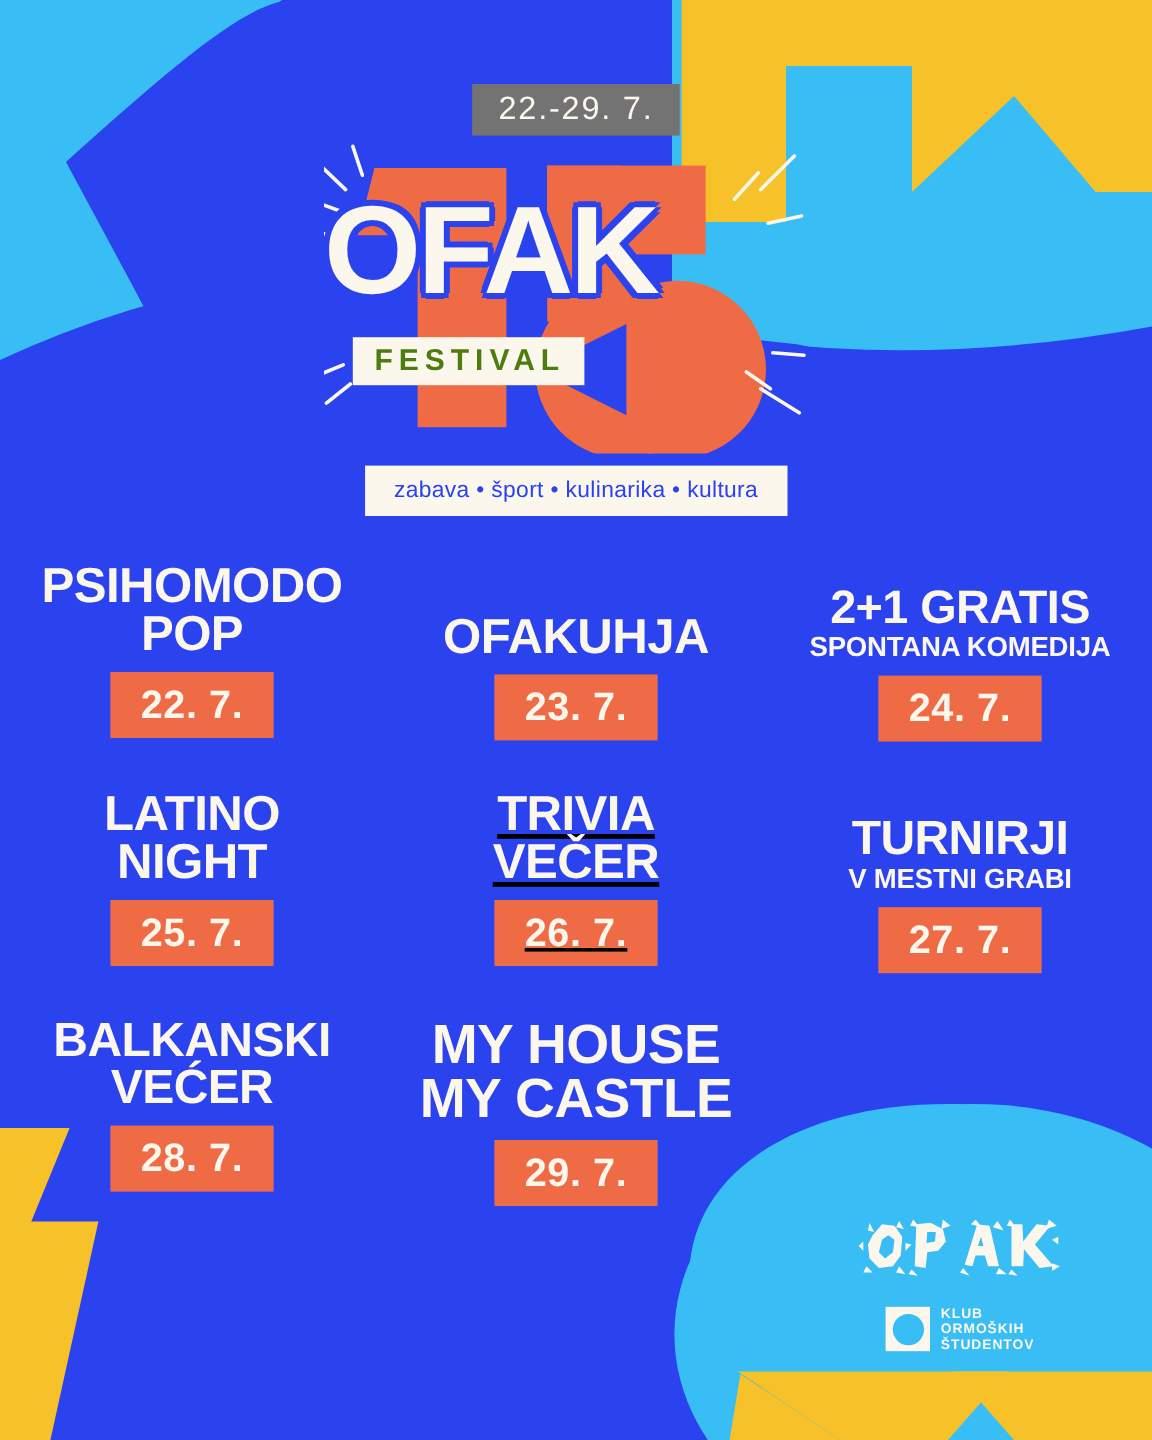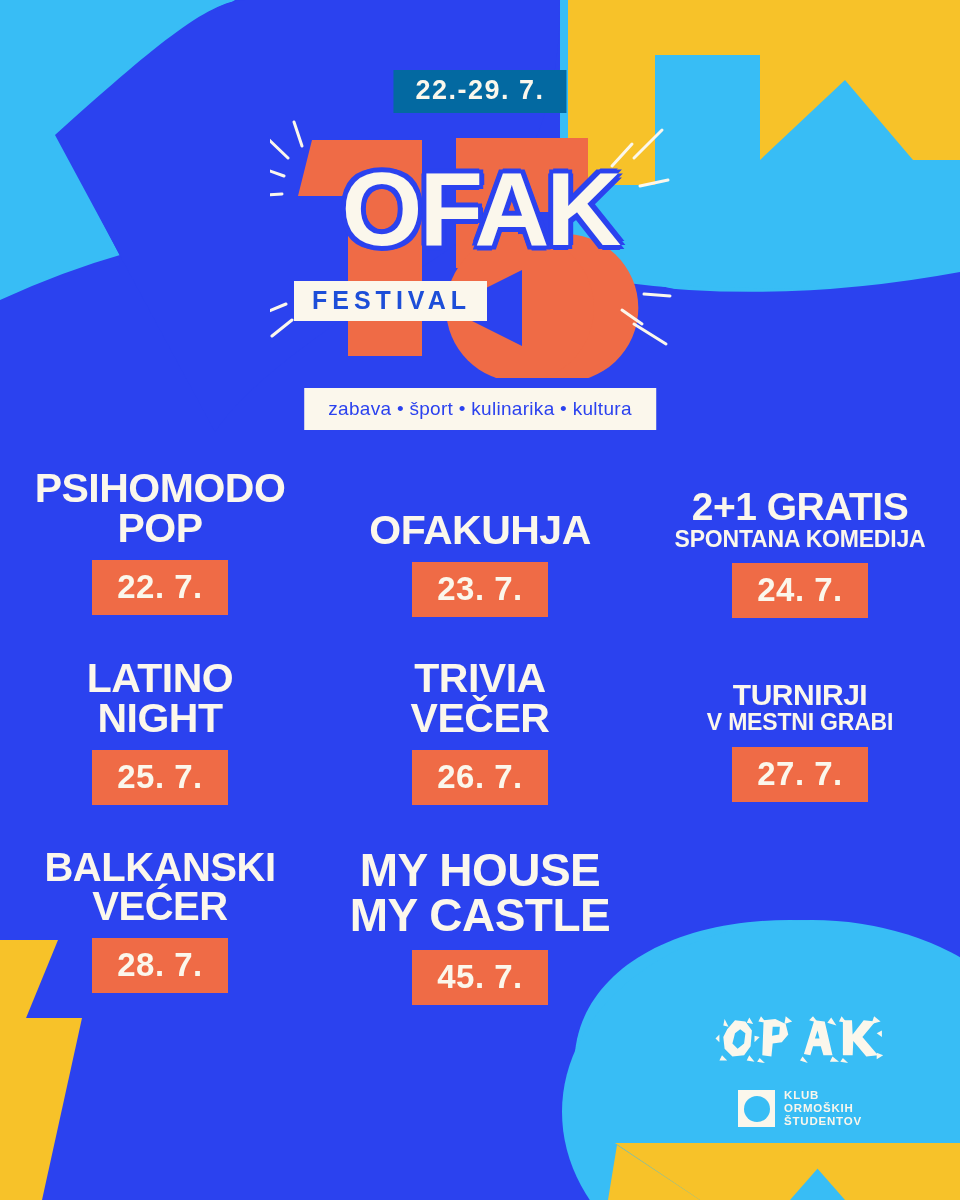--- a/index.html
+++ b/index.html
@@ -24,24 +24,24 @@
   .bg svg { display:block; width:960px; height:1200px; }
 
   
   .header { position:relative; z-index:5; }
 
   .date-banner {
     position:absolute;
     left:50%;
     transform:translateX(-50%);
     top:70px;
-    background:#0369a1;
+    background:#737373;
     color:#FBF7EC;
     font-size:27px;
-    font-weight:bold;
+    font-weight:normal;
     letter-spacing:1.5px;
     padding:7px 22px 9px;
     line-height:1;
     white-space:nowrap;
   }
 
   
   .logo-block {
     position:absolute;
     left:50%;
@@ -52,39 +52,38 @@
   }
 
   .anniv { position:absolute; inset:0; }
   .anniv svg { display:block; }
 
   .wordmark {
     position:absolute;
     top:48px;
     left:0;
     width:420px;
-    text-align:center;
     font-size:104px;
     line-height:0.84;
     font-weight:bold;
     color:#FBF7EC;
     letter-spacing:-3px;
     text-shadow:
       4px 4px 0 #2B42EF, -4px 4px 0 #2B42EF,
       4px -4px 0 #2B42EF, -4px -4px 0 #2B42EF,
       0 5px 0 #2B42EF, 5px 0 0 #2B42EF,
       -5px 0 0 #2B42EF, 0 -5px 0 #2B42EF;
   }
 
   .festival-pill {
     position:absolute;
     top:163px;
     left:24px;
     background:#FBF7EC;
-    color:#1d4ed8;
+    color:#4d7c0f;
     font-size:25px;
     font-weight:bold;
     letter-spacing:5px;
     padding:7px 16px 8px 18px;
     line-height:1;
   }
 
   .sparkles { position:absolute; inset:0; pointer-events:none; }
 
   .tagline {
@@ -152,49 +151,49 @@
     font-weight:bold;
     font-size:33px;
     letter-spacing:0.5px;
     line-height:1;
     padding:10px 25px 12px;
   }
 
   
   .r1 .c1 .ev-title { font-size:41px; }
   .r1 .c3 .ev-title { font-size:39px; }
-  .r2 .c3 .ev-title { font-size:30px; }
+  .r2 .c3 .ev-title { font-size:40px; }
   .r3 .c1 .ev-title { font-size:40px; }
   .r3 .c2 .ev-title { font-size:46px; }
 
   .r1 .c1 { padding-top:0px; }
   .r1 .c2 { padding-top:42px; }
   .r1 .c3 { padding-top:20px; }
   .r2 .c1 { padding-top:0px; }
-  .r2 .c2 { padding-top:0px; }
+  .r2 .c2 { padding-top:0px;text-decoration:underline; }
   .r2 .c3 { padding-top:22px; }
   .r3 .c1 { padding-top:0px; }
   .r3 .c2 { padding-top:0px; }
 
   
   .footer-logos {
     position:absolute;
     z-index:7;
     right:60px;
     bottom:72px;
     width:200px;
     display:flex;
     flex-direction:column;
     align-items:center;
   }
   .ofak-grunge { width:170px; height:52px; display:block; }
 
   .klub {
     display:flex;
-    align-items:center;
+    align-items:flex-start;
     gap:9px;
     margin-top:22px;
   }
   .klub-mark {
     width:37px; height:37px;
     background:#FBF7EC;
     display:flex; align-items:center; justify-content:center;
     flex:0 0 auto;
   }
   .klub-mark i {
@@ -336,21 +335,21 @@
 
     <div class="row r3">
       <div class="cell c1">
         <div class="ev-title">BALKANSKI
 VEĆER</div>
         <div class="ev-date">28. 7.</div>
       </div>
       <div class="cell c2">
         <div class="ev-title">MY HOUSE
 MY CASTLE</div>
-        <div class="ev-date">45. 7.</div>
+        <div class="ev-date">29. 7.</div>
       </div>
       <div class="cell c3 empty"></div>
     </div>
   </div>
 
   <div class="footer-logos">
 
     <svg class="ofak-grunge" viewBox="0 0 260 80" xmlns="http://www.w3.org/2000/svg">
       <g fill="#FBF7EC">
 

